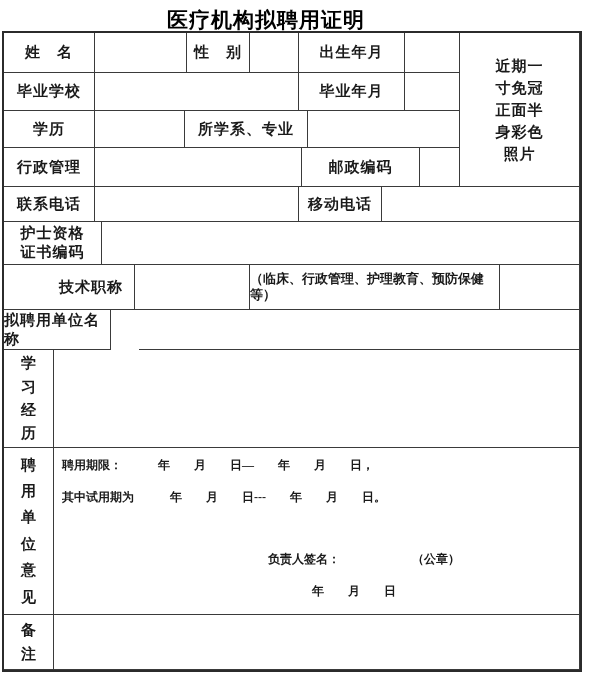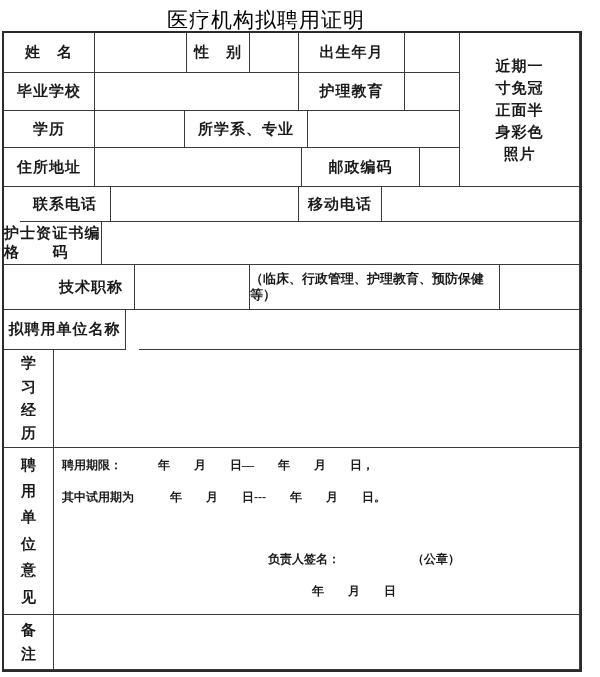--- a/index.html
+++ b/index.html
@@ -3,39 +3,39 @@
 <meta charset="utf-8">
 <style>
   html,body{margin:0;padding:0;}
   body{
     width:600px;height:677px;background:#ffffff;
     font-family:"Liberation Serif","DejaVu Serif",serif;
     color:#1a1a1a;position:relative;overflow:hidden;
   }
   .page-title{
     position:absolute;left:0;top:6px;width:532px;
-    text-align:center;font-size:21px;font-weight:normal;color:#000;
+    text-align:center;font-size:21px;font-weight:bold;color:#000;
     font-family:"Liberation Sans","DejaVu Sans",sans-serif;
     letter-spacing:1px;
   }
   .tbl{
     position:absolute;left:4px;top:33px;width:576px;height:637px;font-weight:bold;
   }
   .outer-border{
     position:absolute;left:-2px;top:-2px;width:576px;height:637px;
     border:2px solid #2b2b2b;pointer-events:none;
   }
   .cell{
     position:absolute;box-sizing:border-box;
     border-right:1px solid #3a3a3a;border-bottom:1px solid #3a3a3a;
     display:flex;align-items:center;justify-content:center;
     font-size:15px;line-height:1.25;
   }
   .lbl{letter-spacing:1px;}
-  .two-line{flex-direction:row;}
+  .two-line{flex-direction:column;}
   .photo{flex-direction:column;line-height:22px;letter-spacing:1px;}
   .vert{flex-direction:column;justify-content:space-evenly;letter-spacing:0;}
   .opinion-cell{display:block;position:relative;}
   .opinion-cell span{position:absolute;white-space:pre;font-size:12px;}
   .sub-note{font-size:13px;letter-spacing:0;}
 </style>
 </head>
 <body>
 
 <div class="page-title">医疗机构拟聘用证明</div>
@@ -52,52 +52,52 @@
   <div class="cell photo" style="left:456px;top:0;width:120px;height:154px;">
     <div>近期一</div>
     <div>寸免冠</div>
     <div>正面半</div>
     <div>身彩色</div>
     <div>照片</div>
   </div>
 
   <div class="cell lbl" style="left:0;top:40px;width:91px;height:38px;">毕业学校</div>
   <div class="cell" style="left:91px;top:40px;width:204px;height:38px;"></div>
-  <div class="cell lbl" style="left:295px;top:40px;width:106px;height:38px;">护理教育</div>
+  <div class="cell lbl" style="left:295px;top:40px;width:106px;height:38px;">毕业年月</div>
   <div class="cell" style="left:401px;top:40px;width:55px;height:38px;"></div>
 
   <div class="cell lbl" style="left:0;top:78px;width:91px;height:37px;">学历</div>
   <div class="cell" style="left:91px;top:78px;width:90px;height:37px;"></div>
   <div class="cell lbl" style="left:181px;top:78px;width:123px;height:37px;">所学系、专业</div>
   <div class="cell" style="left:304px;top:78px;width:152px;height:37px;"></div>
 
-  <div class="cell lbl" style="left:0;top:115px;width:91px;height:39px;">住所地址</div>
+  <div class="cell lbl" style="left:0;top:115px;width:91px;height:39px;">行政管理</div>
   <div class="cell" style="left:91px;top:115px;width:207px;height:39px;"></div>
   <div class="cell lbl" style="left:298px;top:115px;width:118px;height:39px;">邮政编码</div>
   <div class="cell" style="left:416px;top:115px;width:40px;height:39px;"></div>
 
-  <div class="cell lbl" style="left:0;top:154px;width:91px;height:35px;margin-left:16px;">联系电话</div>
+  <div class="cell lbl" style="left:0;top:154px;width:91px;height:35px;">联系电话</div>
   <div class="cell" style="left:91px;top:154px;width:204px;height:35px;"></div>
   <div class="cell lbl" style="left:295px;top:154px;width:83px;height:35px;">移动电话</div>
   <div class="cell" style="left:378px;top:154px;width:198px;height:35px;"></div>
 
   <div class="cell lbl two-line" style="left:0;top:189px;width:98px;height:43px;">
     <span>护士资格</span>
     <span>证书编码</span>
   </div>
   <div class="cell" style="left:98px;top:189px;width:478px;height:43px;"></div>
 
   <div class="cell lbl" style="left:0;top:232px;width:131px;height:45px;padding-left:44px;">技术职称</div>
   <div class="cell" style="left:131px;top:232px;width:115px;height:45px;"></div>
   <div class="cell two-line" style="left:246px;top:232px;width:250px;height:45px;">
     <span class="sub-note">（临床、行政管理、护理教育、预防保健等）</span>
   </div>
   <div class="cell" style="left:496px;top:232px;width:80px;height:45px;"></div>
 
-  <div class="cell lbl" style="left:0;top:277px;width:122px;height:40px;">拟聘用单位名称</div>
+  <div class="cell lbl" style="left:0;top:277px;width:107px;height:40px;">拟聘用单位名称</div>
   <div class="cell" style="left:135px;top:277px;width:441px;height:40px;"></div>
 
   <div class="cell vert" style="left:0;top:317px;width:50px;height:98px;">
     <span>学</span>
     <span>习</span>
     <span>经</span>
     <span>历</span>
   </div>
   <div class="cell" style="left:50px;top:317px;width:526px;height:98px;"></div>
 

